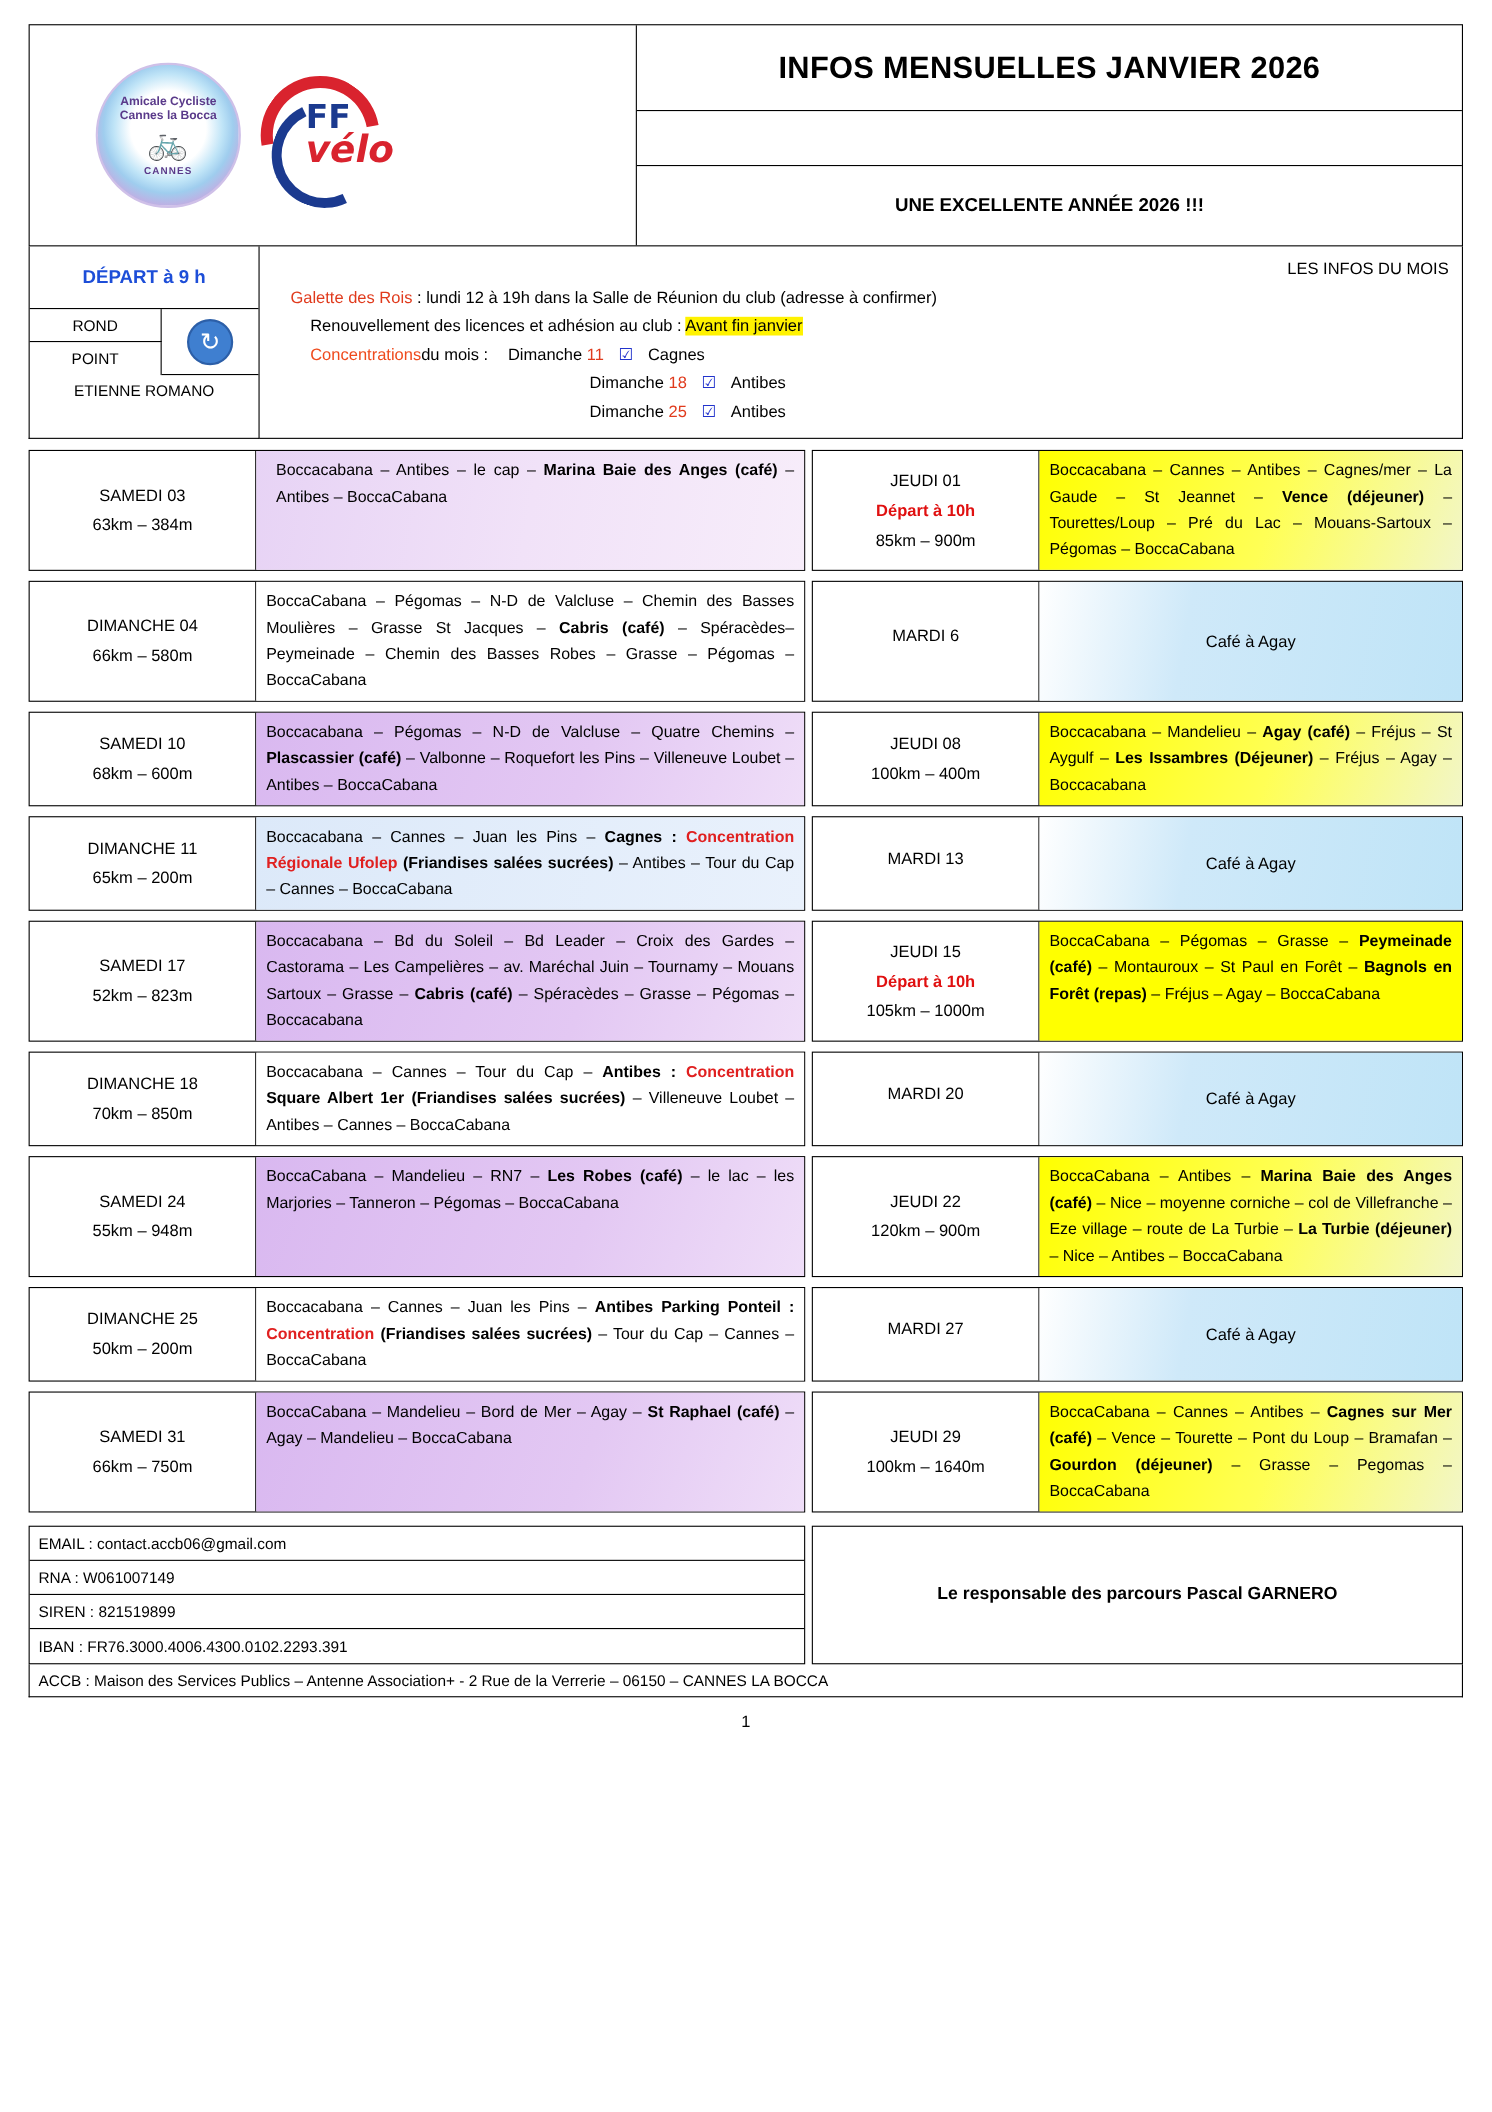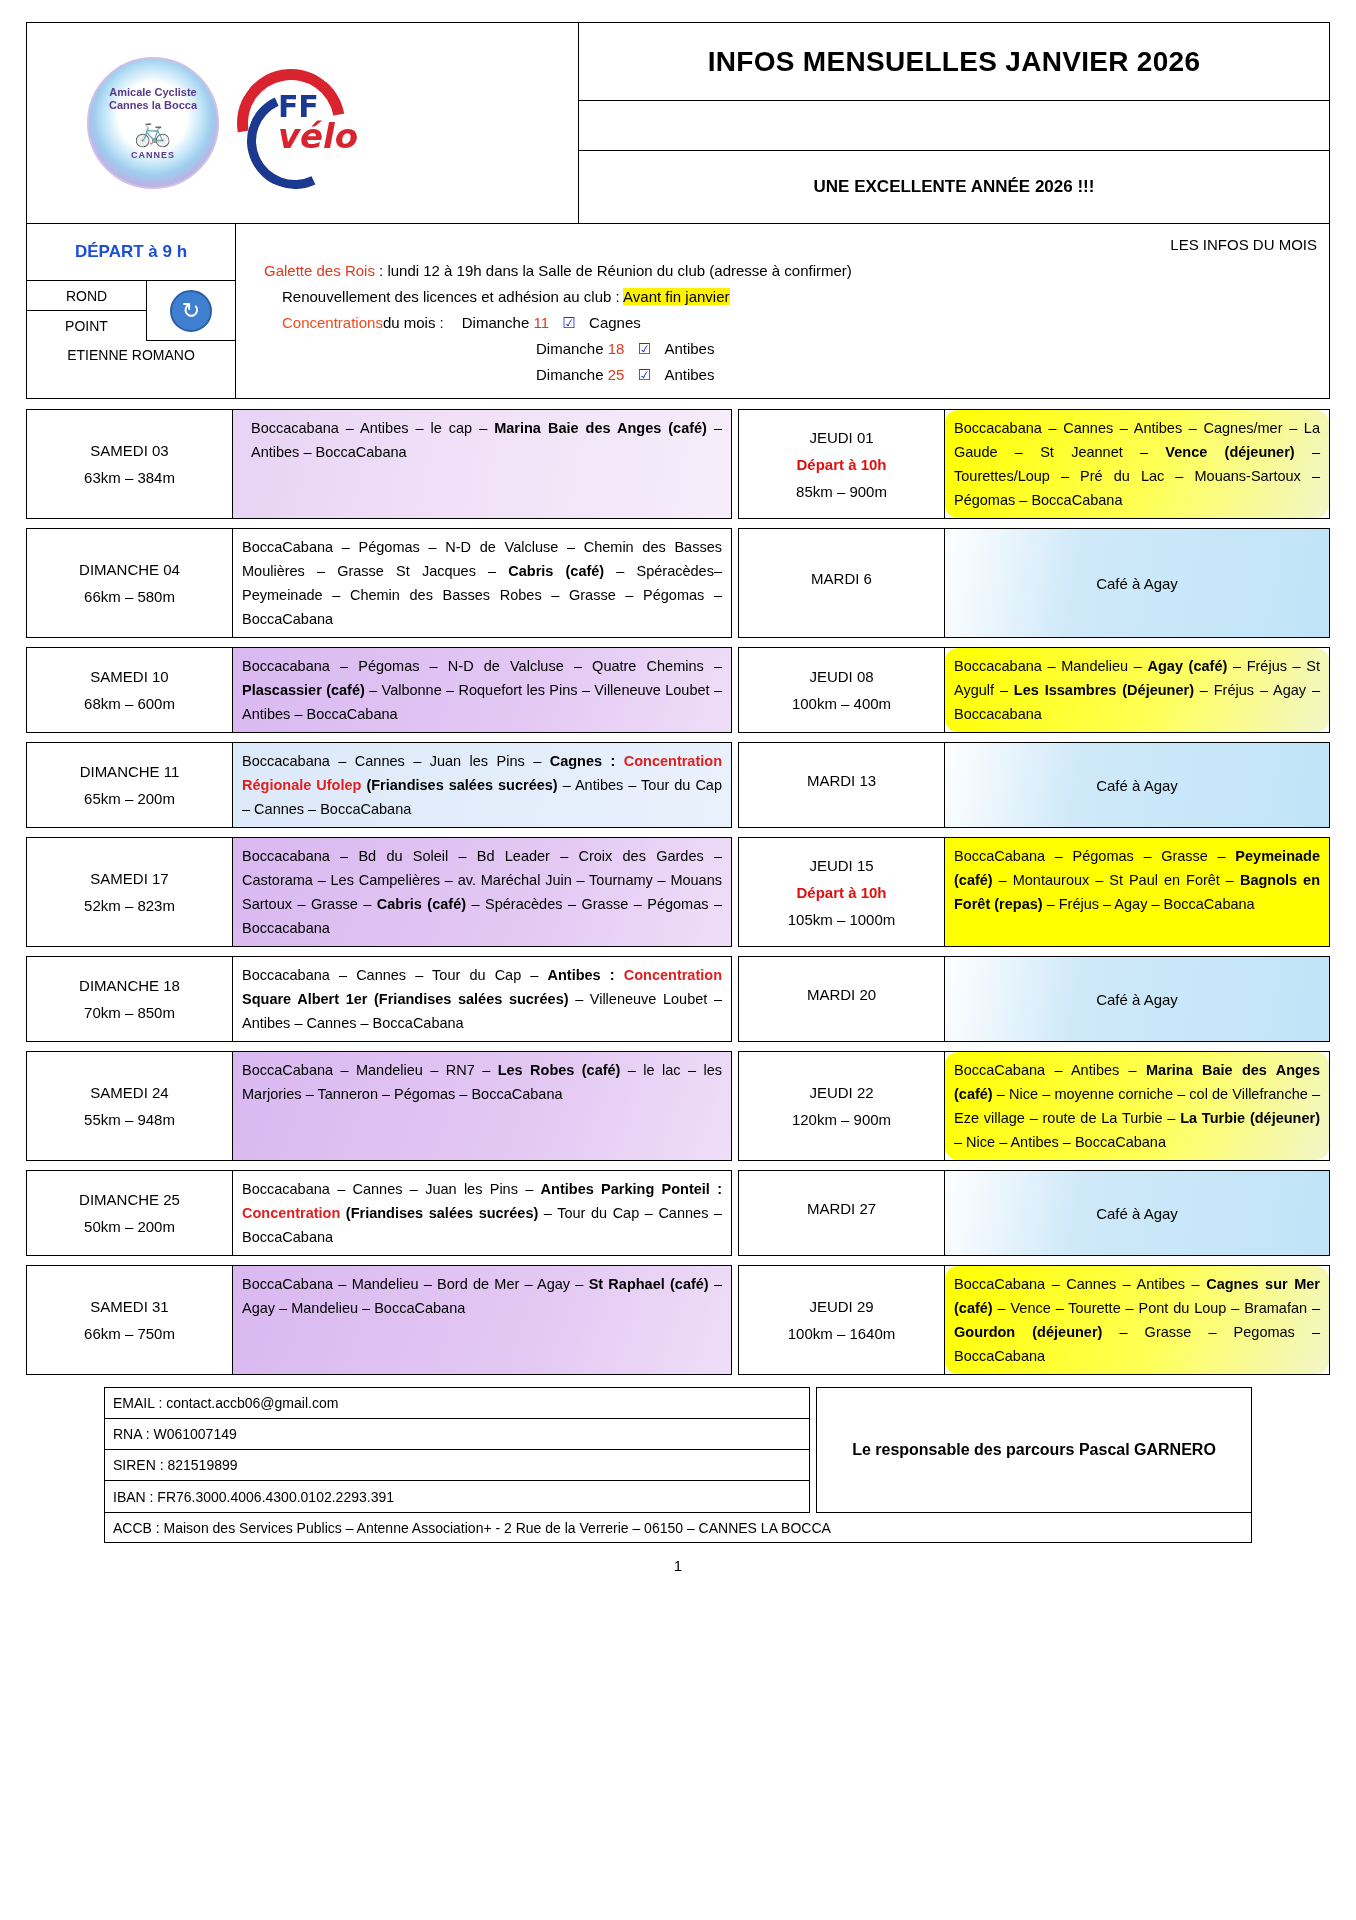--- a/index.html
+++ b/index.html
@@ -165,30 +165,30 @@
     text-align: justify;
   }
   .route b { font-weight: bold; }
 
   
   .f-violet { background: linear-gradient(100deg, #e7d3f5 0%, #f1e2f8 50%, #f7edfa 100%); padding-left: 18px; }
   .f-violet2 { background: linear-gradient(110deg, #d9b8f0 0%, #e3c8f3 60%, #efdef8 100%); }
   .f-blue { background: linear-gradient(100deg, #dce9f9 0%, #e9f1fc 100%); }
   .f-white { background: #ffffff; }
   .f-yellow { background: #ffff00; }
-  .f-yellowgrad { background: linear-gradient(110deg, #ffff00 0%, #ffff55 55%, #f2f6c8 100%); border-radius: 13px; }
+  .f-yellowgrad { background: linear-gradient(110deg, #ffff00 0%, #ffff55 55%, #f2f6c8 100%); }
   .f-cyan2 { background: linear-gradient(100deg, #ffffff 0%, #cfe9f9 35%, #bfe4f7 100%); }
   .cafe-agay {
     flex: 1;
     display: flex; align-items: center; justify-content: center;
     font-size: 15px;
   }
 
   
-  .footer { width: 1148px; margin: 12px auto 0 auto; }
+  .footer { width: 1304px; margin: 12px auto 0 auto; }
   .footer-top { display: flex; }
   .footer-left { width: 706px; border: 1px solid #000; }
   .f-line {
     height: 31px; display: flex; align-items: center;
     padding-left: 8px; font-size: 14px;
     border-bottom: 1px solid #000;
   }
   .f-line:last-child { border-bottom: none; }
   .footer-right {
     flex: 1; margin-left: 6px; border: 1px solid #000;

